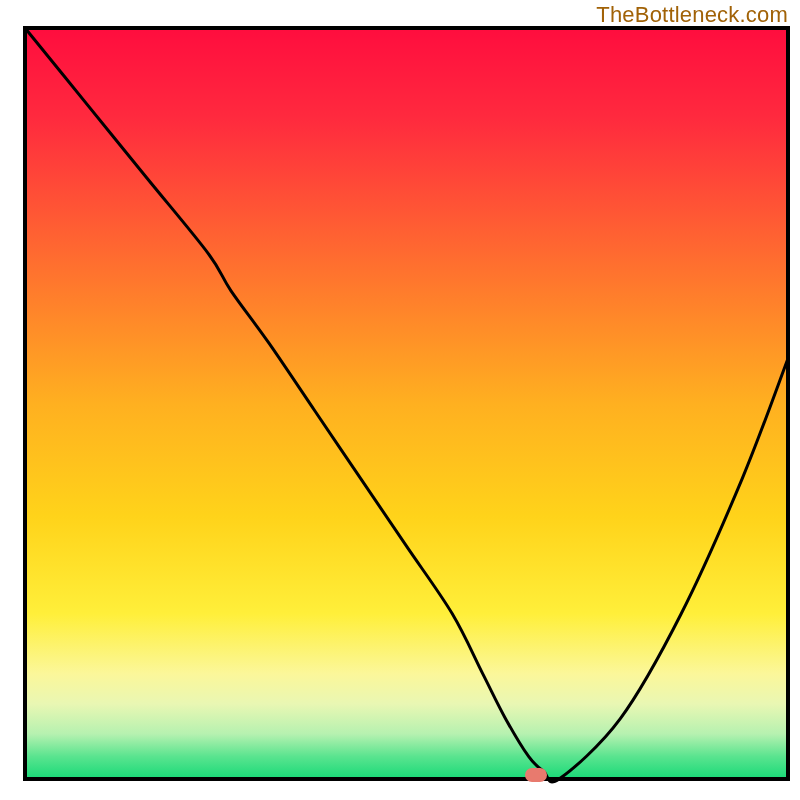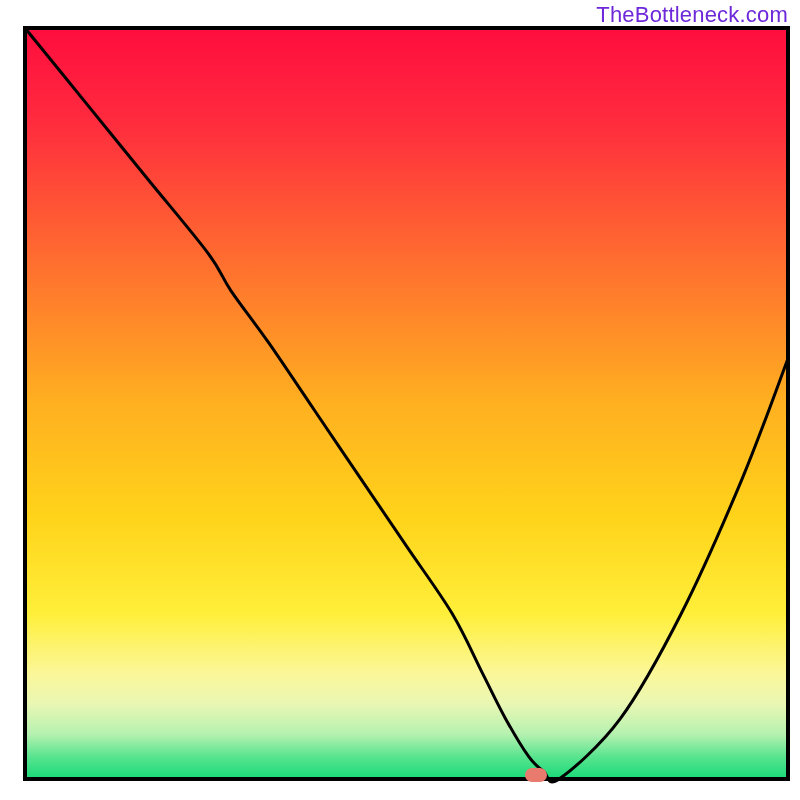--- a/index.html
+++ b/index.html
@@ -12,21 +12,21 @@
   }
   .container {
     position: relative;
     width: 800px;
     height: 800px;
   }
   .watermark {
     position: absolute;
     top: 2px;
     right: 12px;
-    color: #6d28d9;
+    color: #a16207;
     font-size: 22px;
     letter-spacing: 0.2px;
     z-index: 3;
     user-select: none;
   }
   svg.plot {
     position: absolute;
     top: 0;
     left: 0;
   }

